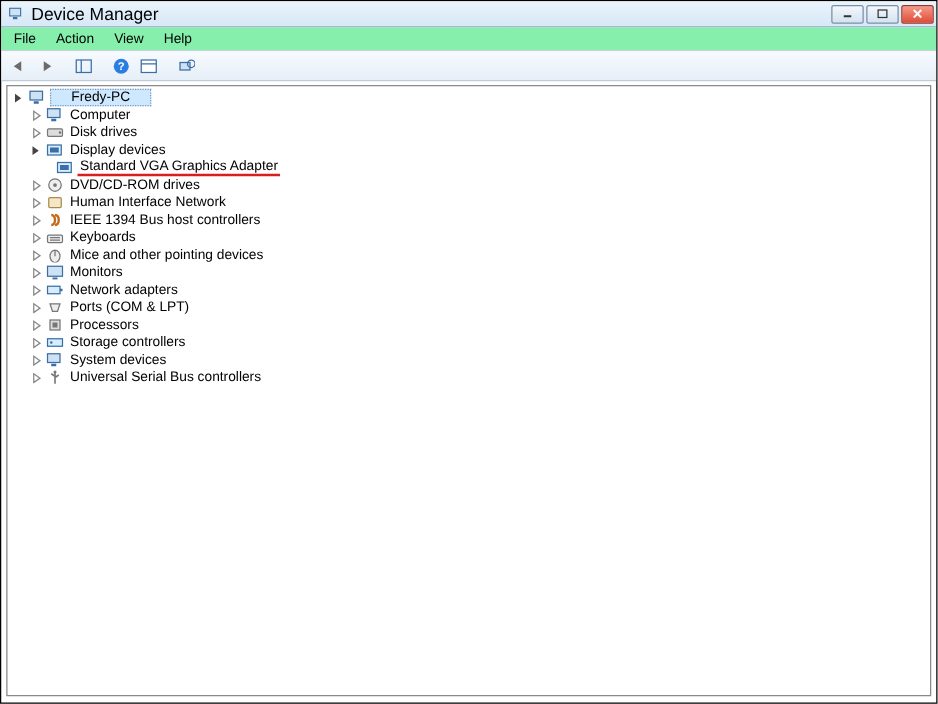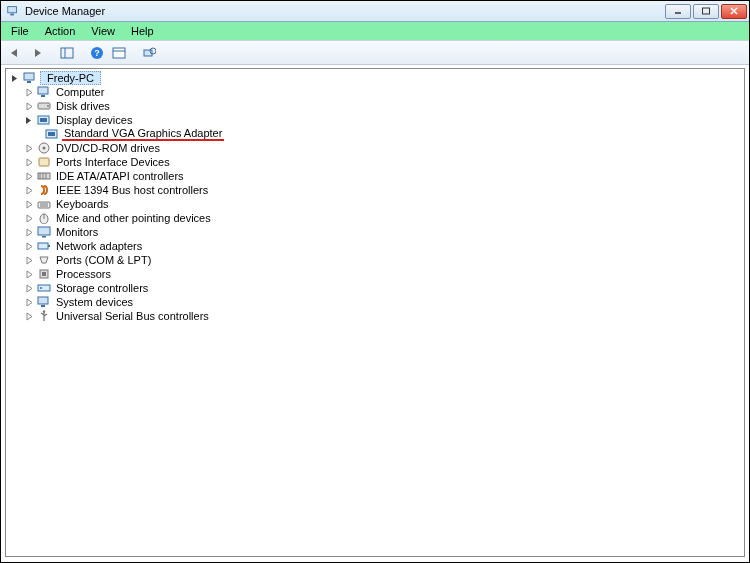--- a/index.html
+++ b/index.html
@@ -19,21 +19,21 @@
     background: linear-gradient(#eaf4fb, #d7e8f7);
     border-bottom: 1px solid #8aa7c2;
     display: flex;
     align-items: center;
     padding: 0 2px 0 4px;
   }
   .titlebar .app-icon {
     width: 16px; height: 16px; margin-right: 4px;
     display: inline-flex; align-items: center; justify-content: center;
   }
-  .titlebar .title-text { flex: 1; font-size: 11px; color: #000; }
+  .titlebar .title-text { flex: 1; font-size: 14px; color: #000; }
   .win-btns { display: flex; gap: 2px; }
   .win-btn {
     width: 26px; height: 15px;
     border: 1px solid #7a8fa6;
     border-radius: 2px;
     display: flex; align-items: center; justify-content: center;
     background: linear-gradient(#f3f7fb,#d4e3f1);
     font-size: 10px;
   }
   .win-btn.close { background: linear-gradient(#f59a8a,#e14b36); border-color:#9c3424; color:#fff; font-weight:bold;}
@@ -76,21 +76,21 @@
   }
   .exp {
     width: 11px; height: 11px;
     display:inline-flex; align-items:center; justify-content:center;
     margin-right: 1px;
     cursor: pointer;
   }
   .exp svg { display:block; }
   .dev-icon { width: 16px; height: 14px; margin-right: 2px; display:inline-flex; align-items:center; justify-content:center; }
   .lbl { padding: 0 2px; }
-  .sel { background: #cde8ff; border: 1px dotted #7a9cc2; padding: 0 6px; }
+  .sel { background: #cde8ff; border: 1px dotted #7a9cc2; padding: 0 16px; }
   .underline-red { border-bottom: 2px solid #d91e1e; }
   .indent0 { padding-left: 4px; }
   .indent1 { padding-left: 18px; }
   .indent2 { padding-left: 38px; }
 </style>
 </head>
 <body>
 
 <div class="titlebar">
   <span class="app-icon">
@@ -258,39 +258,23 @@
     <span class="exp">
         <svg width="9" height="9">
           <path d="M2 1 L7 4.5 L2 8 Z" fill="none" stroke="#888"></path>
         </svg>
       </span>
     <span class="dev-icon">
         <svg width="14" height="12">
           <rect x="2" y="2" width="10" height="8" rx="1" fill="#f5e7c6" stroke="#a88a4c"></rect>
         </svg>
       </span>
-    <span class="lbl">Ports Interface Devices</span>
-  </div>
-
-  <div class="row indent1">
-    <span class="exp">
-        <svg width="9" height="9">
-          <path d="M2 1 L7 4.5 L2 8 Z" fill="none" stroke="#888"></path>
-        </svg>
-      </span>
-    <span class="dev-icon">
-        <svg width="14" height="12">
-          <rect x="1" y="3" width="12" height="6" fill="#ddd" stroke="#777"></rect>
-          <line x1="3" y1="3" x2="3" y2="9" stroke="#777"></line>
-          <line x1="6" y1="3" x2="6" y2="9" stroke="#777"></line>
-          <line x1="9" y1="3" x2="9" y2="9" stroke="#777"></line>
-        </svg>
-      </span>
-    <span class="lbl">IDE ATA/ATAPI controllers</span>
-  </div>
+    <span class="lbl">Human Interface Network</span>
+  </div>
+
 
   <div class="row indent1">
     <span class="exp">
         <svg width="9" height="9">
           <path d="M2 1 L7 4.5 L2 8 Z" fill="none" stroke="#888"></path>
         </svg>
       </span>
     <span class="dev-icon">
         <svg width="14" height="12">
           <path d="M4 2 C8 2 8 10 4 10" fill="none" stroke="#c76a1b" stroke-width="2"></path>

